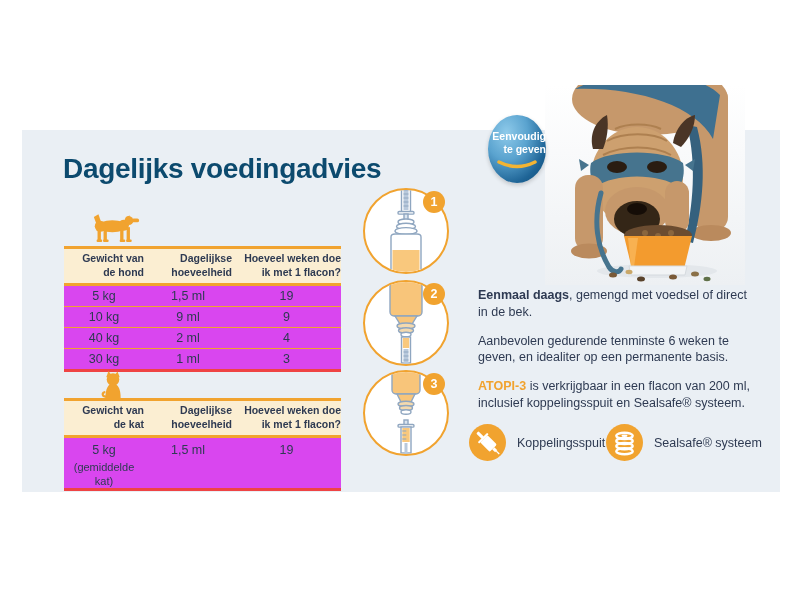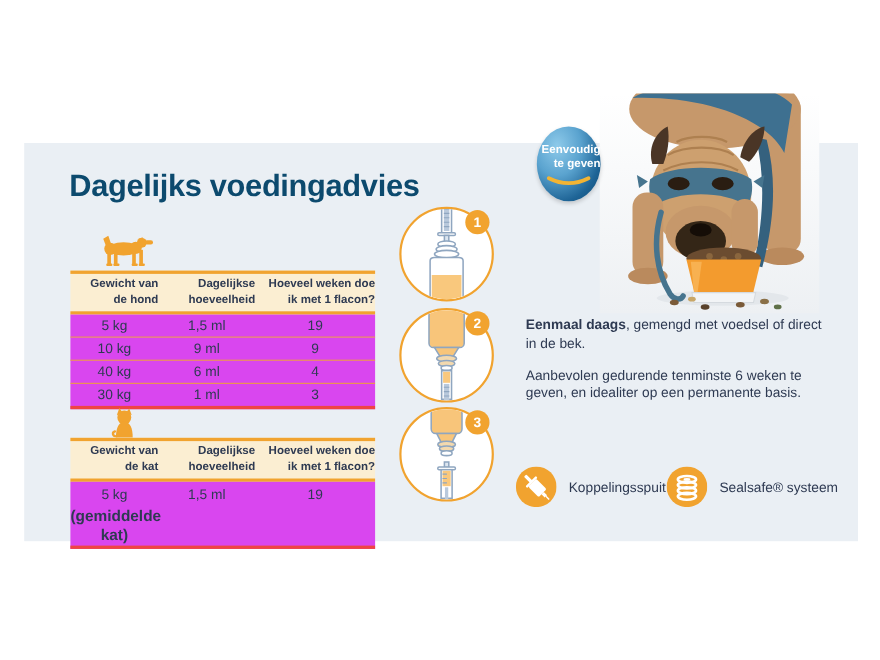--- a/index.html
+++ b/index.html
@@ -17,21 +17,21 @@
            border-top:3px solid #F1A32F;border-bottom:3px solid #F1A32F;
            padding:3px 0 4px;align-items:center;}
   .hc{font-size:10.5px;font-weight:bold;color:#2E3A52;text-align:right;
       white-space:pre-line;line-height:1.3;}
   .ft-row{display:grid;grid-template-columns:80px 88px 109px;background:#d946ef;
           border-bottom:1.2px solid #F1A32F;}
   .ft-row.last{border-bottom:3px solid #ef4444;}
   .ft-row .c{font-size:12.5px;color:#2E3A52;text-align:center;line-height:20px;}
   .ft-row.tall{min-height:38px;}
   .ft-row.tall .c{line-height:1.25;padding-top:5px;}
-  .cell-note{display:block;font-size:14px;font-weight:bold;color:#2E3A52;margin-top:2px;}
+  .cell-note{display:block;font-size:11px;font-weight:normal;color:#2E3A52;margin-top:2px;}
 
   
   .step{position:absolute;left:363px;width:86px;height:86px;}
   #step1{top:188px}#step2{top:280px}#step3{top:370px}
   .step-circle{position:absolute;inset:0;border:2.5px solid #F1A32F;border-radius:50%;
                background:#fff;overflow:hidden;}
   .step-circle svg{display:block;width:100%;height:100%;}
   .step-num{position:absolute;left:60px;top:3px;width:22px;height:22px;border-radius:50%;
             background:#F1A32F;color:#fff;font-weight:bold;font-size:12.5px;
             line-height:22px;text-align:center;z-index:2;}
@@ -101,21 +101,21 @@
       <div class="c">1,5 ml</div>
       <div class="c">19</div>
     </div>
     <div class="ft-row">
       <div class="c">10 kg</div>
       <div class="c">9 ml</div>
       <div class="c">9</div>
     </div>
     <div class="ft-row">
       <div class="c">40 kg</div>
-      <div class="c">6 ml</div>
+      <div class="c">2 ml</div>
       <div class="c">4</div>
     </div>
     <div class="ft-row last">
       <div class="c">30 kg</div>
       <div class="c">1 ml</div>
       <div class="c">3</div>
     </div>
   </div>
 
   <svg class="animal-icon" style="left:100px;top:371px;" width="26" height="27" viewBox="0 0 26 30">
@@ -264,20 +264,22 @@
     <svg class="smile" width="40" height="11" viewBox="0 0 40 11">
       <path d="M2,2 Q20,11 38,2" stroke="#F3B433" stroke-width="3.5" fill="none" stroke-linecap="round"></path>
     </svg>
   </div>
 
   <div class="info">
     <p><span class="bold-navy">Eenmaal daags</span><span>, gemengd met voedsel of direct
 in de bek.</span></p>
     <p>Aanbevolen gedurende tenminste 6 weken te
 geven, en idealiter op een permanente basis.</p>
+    <p><span class="brand">ATOPI-3</span><span> is verkrijgbaar in een flacon van 200 ml,
+inclusief koppelingsspuit en Sealsafe® systeem.</span></p>
   </div>
 
   <div class="legend-item" id="legend1">
     <svg width="37" height="37" viewBox="0 0 36 36">
       <circle cx="18" cy="18" r="18" fill="#F1A32F"></circle>
       <g transform="rotate(-45 18 18)" fill="#fff">
         <rect x="16.5" y="4" width="3" height="8" rx="1"></rect>
         <rect x="11.5" y="11" width="13" height="2.2" rx="1"></rect>
         <rect x="13" y="13" width="10" height="13" rx="1.5"></rect>
         <rect x="16.5" y="26" width="3" height="4"></rect>

